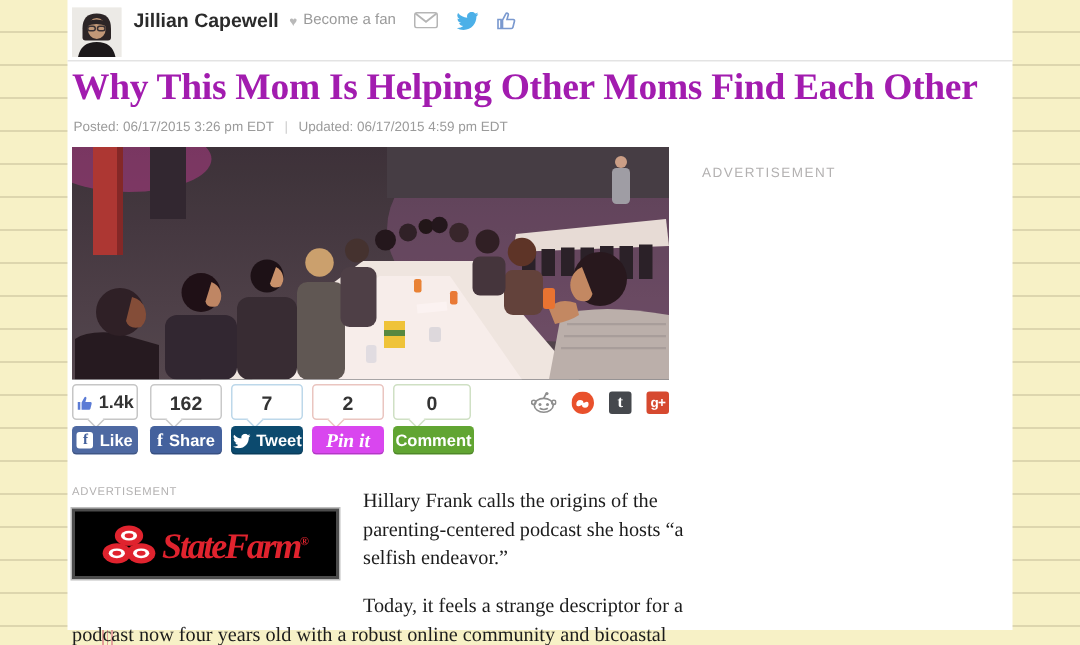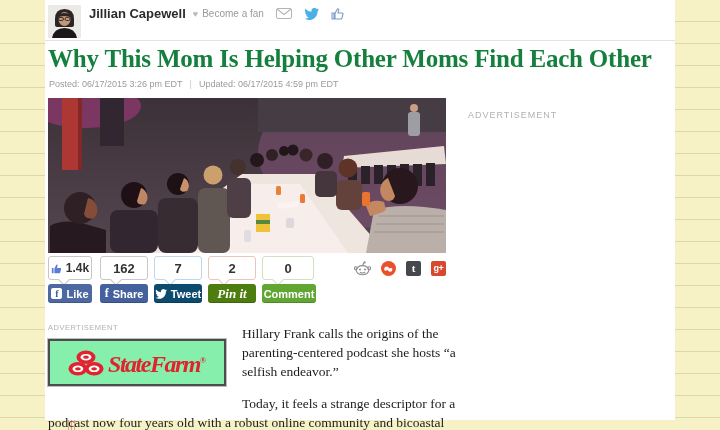--- a/index.html
+++ b/index.html
@@ -34,21 +34,21 @@
   .author-row { display:flex; align-items:center; height:15px; }
   .author-name { font-size:13px; font-weight:bold; color:#2b2b2b; }
   .heart { color:#b9b9b9; font-size:9px; margin:0 4px 0 7px; }
   .become-fan { font-size:10px; color:#9a9a9a; margin-right:12px; }
   .byline-icons { display:flex; align-items:center; gap:12px; }
   .author-email { font-size:11px; color:#555; margin-top:3px; }
 
   
   .headline { position:absolute; top:45px; left:3px; width:622px;
     font-family:"Liberation Serif", serif; font-weight:700;
-    font-size:25px; line-height:28px; color:#15803d; letter-spacing:-0.2px; }
+    font-size:25px; line-height:28px; color:#a21caf; letter-spacing:-0.2px; }
   .meta { position:absolute; top:79px; left:4px; font-size:9px; color:#9b9b9b; }
   .meta .sep { color:#cccccc; margin:0 7px; }
 
   
   .photo { position:absolute; top:98px; left:3px; width:398px; height:155px;
     background:#3a363a; overflow:hidden; }
 
   
   .rail-ad { position:absolute; top:110px; left:423px; font-size:9px;
     letter-spacing:1px; color:#b3b1b1; }
@@ -77,36 +77,36 @@
 
   
   .buttons-row { position:absolute; top:284px; left:3px; width:398px;
     display:flex; align-items:center; }
   .share-btn { height:19px; border-radius:3px; color:#fff; font-size:11px;
     font-weight:bold; display:flex; align-items:center; justify-content:center;
     gap:4px; box-shadow:inset 0 -1px 0 rgba(0,0,0,.18); cursor:pointer; }
   .btn-like { width:44px; background:#4e69a2; }
   .btn-share { width:48px; background:#44619d; margin-left:8px; }
   .btn-tweet { width:48px; background:#0c4a6e; margin-left:6px; }
-  .btn-pinit { width:48px; background:#4d7c0f; margin-left:6px;
+  .btn-pinit { width:48px; background:#d946ef; margin-left:6px;
     font-family:"Liberation Serif",serif; font-style:italic; font-size:13px; }
   .btn-comment { width:54px; background:#61a532; margin-left:6px; font-size:11px; }
   .f-badge { width:11px; height:11px; background:#fff; border-radius:2px;
     color:#44619d; font-family:"Liberation Serif",serif; font-weight:bold;
     font-size:10px; display:flex; align-items:center; justify-content:center; }
   .f-plain { font-family:"Liberation Serif",serif; font-size:12px; font-weight:bold; }
 
   
   .bottom { position:absolute; top:316px; left:3px; width:412px;
     font-family:"Liberation Serif", serif; font-size:13.5px;
     line-height:19px; color:#1c1c1c; }
   .ad-block { float:left; width:180px; margin:2px 14px 14px 0; }
   .ad-label { font-size:7.5px; letter-spacing:.5px; color:#b3b1b1;
     font-family:"Liberation Sans",sans-serif; margin-bottom:2px; }
-  .ad-box { width:178px; height:47px; background:#86efac; border:2px solid #4c4c4c;
+  .ad-box { width:178px; height:47px; background:#000000; border:2px solid #4c4c4c;
     outline:1px solid #bdbdbd; display:flex; align-items:center;
     justify-content:center; gap:4px; }
   .sf-text { font-family:"Liberation Serif",serif; font-style:italic;
     font-weight:bold; font-size:24px; color:#e0232e; letter-spacing:-1.5px;
     white-space:nowrap; }
   .sf-reg { font-size:8px; vertical-align:super; letter-spacing:0; }
   .bottom p.p1 { margin:8px 0 13px 0;padding-left:28px; }
 </style>
 </head>
 <body>

